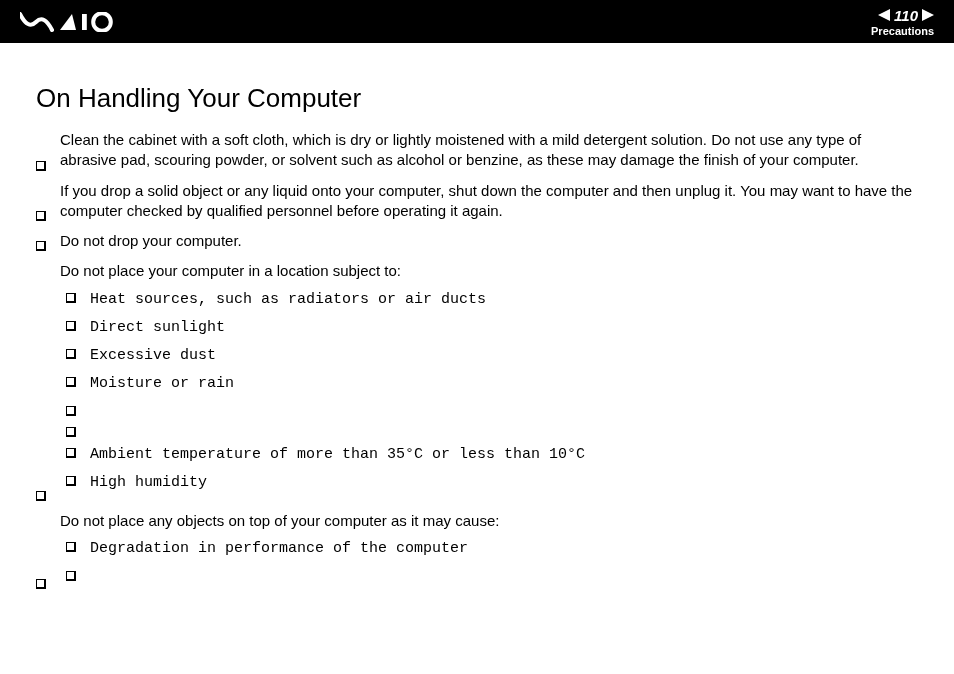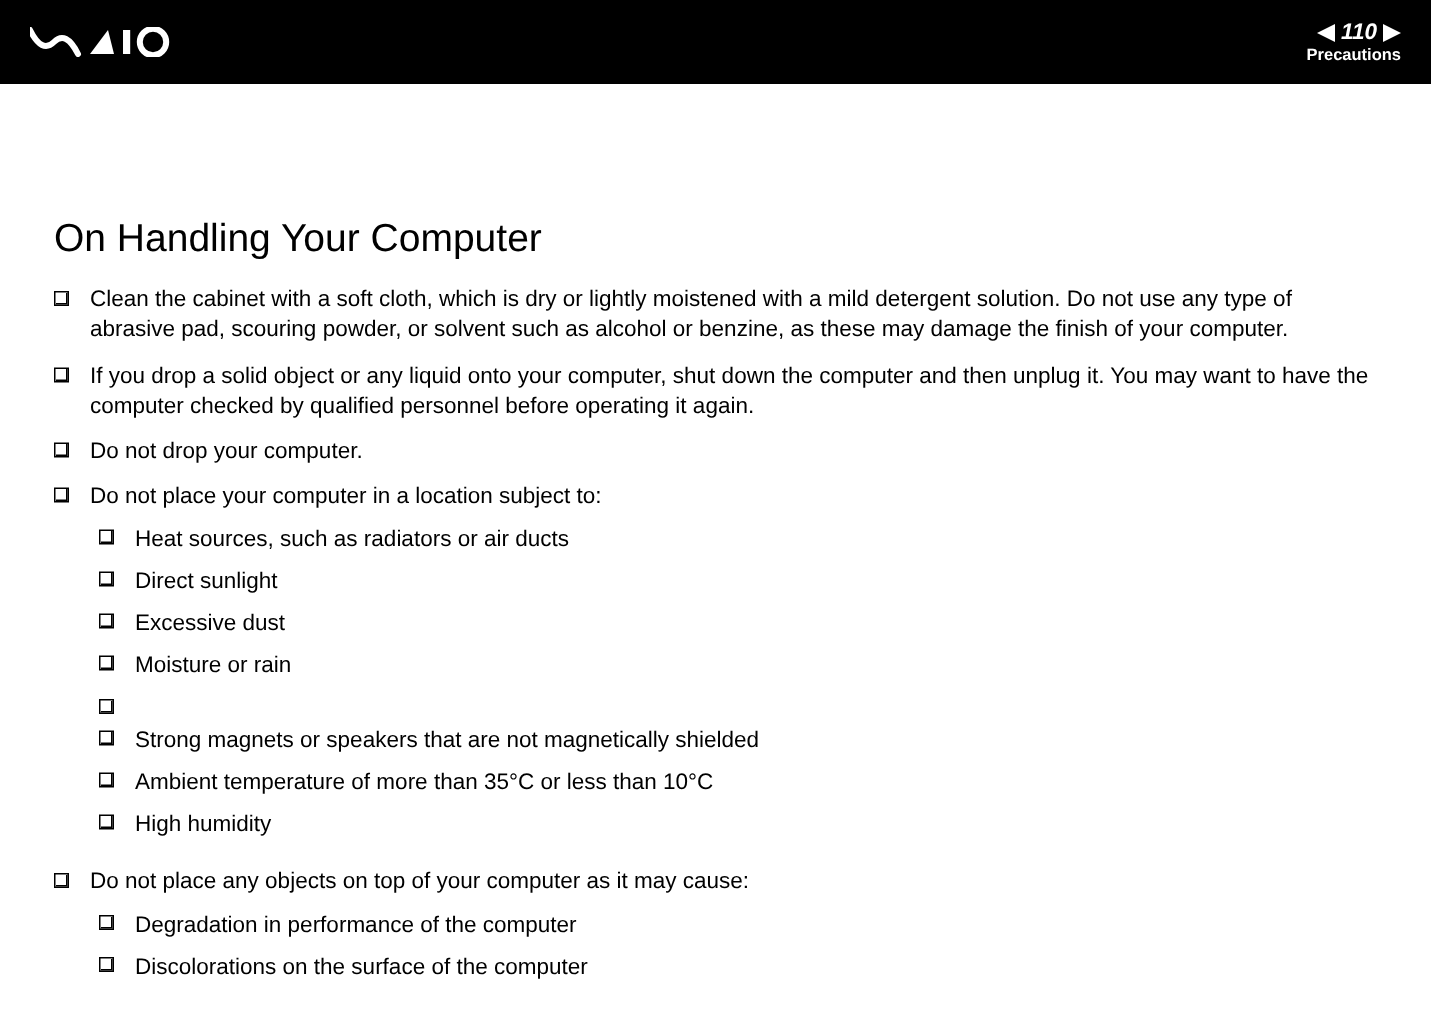--- a/index.html
+++ b/index.html
@@ -5,21 +5,21 @@
   * { margin: 0; padding: 0; box-sizing: border-box; }
   body {
     width: 954px;
     height: 674px;
     font-family: Arial, Helvetica, sans-serif;
     background: #fff;
     overflow: hidden;
   }
   .header {
     background: #000;
-    height: 56px;
+    height: 43px;
     display: flex;
     align-items: center;
     justify-content: space-between;
     padding: 0 20px 0 20px;
   }
   .logo {
     color: #fff;
     font-family: Arial, sans-serif;
   }
   .logo svg { display: block; }
@@ -53,44 +53,44 @@
     font-weight: bold;
     margin-top: 1px;
   }
   .content {
     padding: 40px 36px 0 36px;
   }
   h1 {
     font-size: 26px;
     font-weight: 400;
     margin-bottom: 16px;
-    margin-top: 47px;
   }
   ul { list-style: none; }
   .bullet-list > li {
     display: flex;
-    align-items: flex-start;
+    align-items: flex-end;
     margin-bottom: 10px;
     font-size: 15px;
     line-height: 1.35;
   }
   .bullet-list > li > .sq {
     flex: 0 0 auto;
     width: 10px;
     height: 10px;
     border: 1.5px solid #000;
     margin-top: 4px;
     margin-right: 14px;
     box-shadow: inset -1px -1px 0 #000;
   }
   .bullet-list > li > .li-body {
     flex: 1 1 auto;
   }
   .sub-list {
     margin-top: 8px;
+    font-family: Liberation Mono, monospace;
   }
   .sub-list > li {
     display: flex;
     align-items: flex-start;
     margin-bottom: 8px;
     font-size: 15px;
     line-height: 1.35;
   }
   .sub-list > li > .sq {
     flex: 0 0 auto;
@@ -157,39 +157,37 @@
             </li>
             <li>
               <span class="sq"></span>
               <span>Moisture or rain</span>
             </li>
             <li>
               <span class="sq"></span>
             </li>
             <li>
               <span class="sq"></span>
-              <span>Strong magnets or speakers that are not magnetically shielded</span>
             </li>
             <li>
               <span class="sq"></span>
               <span>Ambient temperature of more than 35°C or less than 10°C</span>
             </li>
             <li>
               <span class="sq"></span>
               <span>High humidity</span>
             </li>
           </ul></div>
       </li>
       <li>
         <span class="sq"></span>
         <div class="li-body"><span>Do not place any objects on top of your computer as it may cause:</span><ul class="sub-list">
             <li>
               <span class="sq"></span>
               <span>Degradation in performance of the computer</span>
             </li>
             <li>
               <span class="sq"></span>
-              <span>Discolorations on the surface of the computer</span>
             </li>
           </ul></div>
       </li>
     </ul>
 </div>
 
 </body></html>

